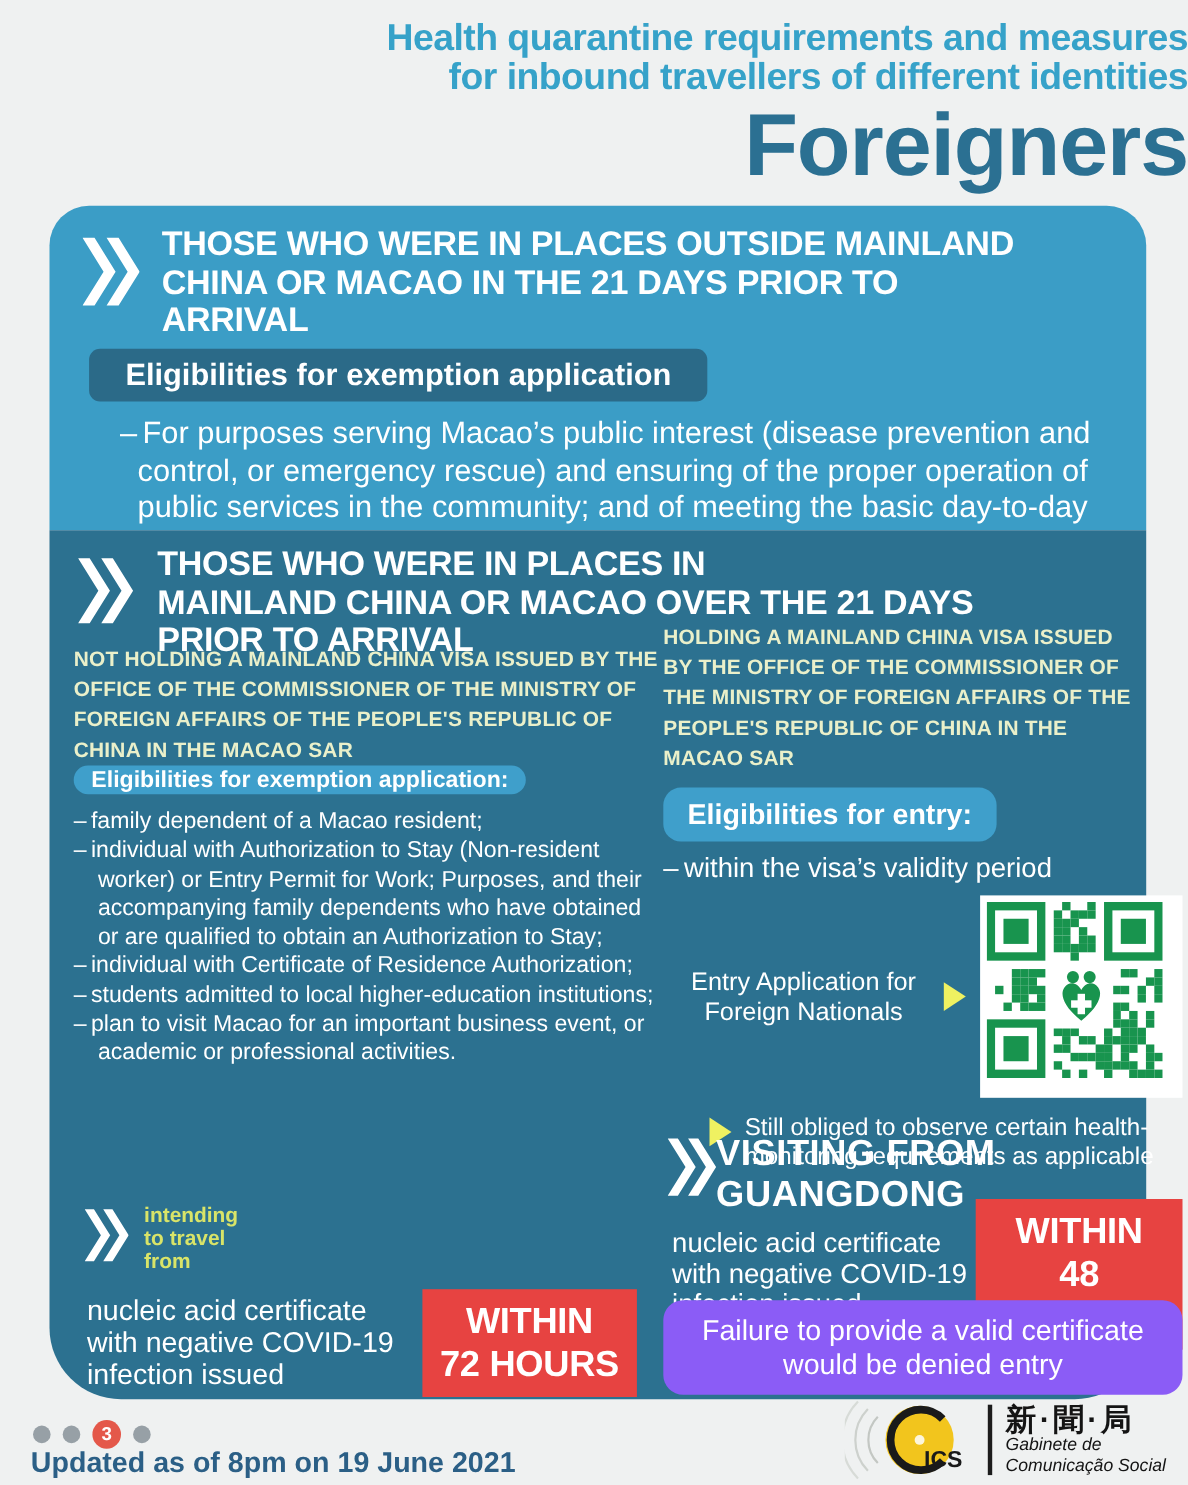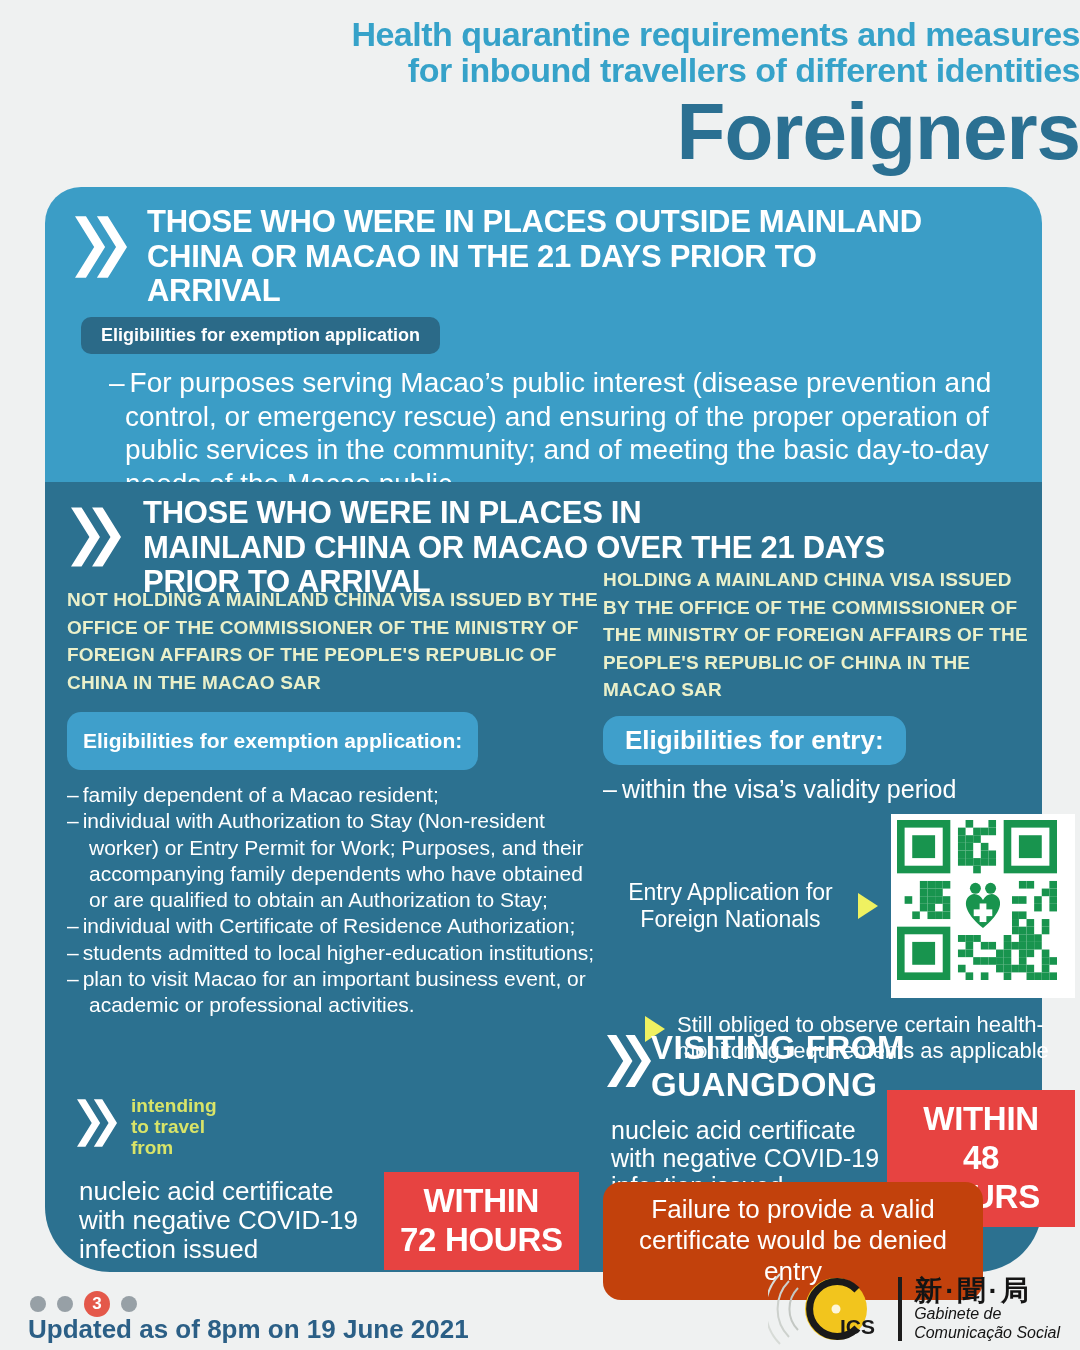--- a/index.html
+++ b/index.html
@@ -19,35 +19,35 @@
   
   .chev{flex:0 0 auto;}
   .pillbase{display:inline-block;color:#fff;font-weight:bold;}
   .dashed::before{content:"\2013";margin-right:5px;}
 
   
   .panel1{position:absolute;left:45px;top:187px;width:997px;height:295px;
           background:#3b9dc6;border-radius:36px 36px 0 0;}
   .p1-row{display:flex;gap:20px;padding:18px 20px 0 30px;align-items:flex-start;}
   .p1-heading{color:#fff;font-weight:bold;font-size:31px;line-height:1.12;letter-spacing:-0.3px;}
-  .pill1{margin:8px 0 0 36px;background:#2b6a88;font-size:18px;padding:8px 20px;border-radius:10px;}
+  .pill1{margin:8px 0 0 36px;background:#2b6a88;font-size:28px;padding:8px 33px;border-radius:10px;}
   .p1-para{margin:12px 26px 0 80px;color:#fff;font-size:28px;line-height:1.2;
            text-indent:-16px;}
 
   
   .panel2{position:absolute;left:45px;top:482px;width:997px;height:790px;
           background:#2c7190;border-radius:0 0 65px 65px;}
   .p2-row{display:flex;gap:22px;padding:14px 0 0 26px;align-items:flex-start;}
   .p2-heading{color:#fff;font-weight:bold;font-size:31px;line-height:1.12;letter-spacing:-0.3px;}
 
   .subhead{color:#eaf0ca;font-weight:bold;font-size:19px;line-height:1.45;letter-spacing:0.2px;}
 
   .col-left{position:absolute;left:22px;top:104px;width:536px;}
   .pill2{background:#3f9fcb;border-radius:14px;}
-  .pill2.lft{margin-top:16px;font-size:21px;padding:17px 16px;}
+  .pill2.lft{font-size:21px;padding:1px 16px;}
   .list{margin:12px 0 0 0;padding:0;color:#fff;font-size:21px;line-height:1.25;list-style:none;}
   .list li{padding-left:22px;text-indent:-22px;}
   .list li::before{content:"\2013";margin-right:4px;}
 
   .travel-row{position:absolute;left:32px;top:612px;display:flex;gap:14px;align-items:flex-start;}
   .travel-prefix{width:102px;color:#d9e468;font-weight:bold;font-size:19px;line-height:1.1;padding-top:2px;}
   .travel-place{width:345px;color:#fff;font-weight:bold;font-size:30px;line-height:1.12;letter-spacing:-0.3px;}
 
   .req-row{display:flex;align-items:center;}
   .req-left{position:absolute;left:34px;top:690px;width:525px;}
@@ -71,22 +71,22 @@
 
   .note-row{margin-top:14px;display:flex;gap:12px;padding-left:42px;align-items:flex-start;}
   .note-row .tri{margin-top:4px;}
   .note-text{width:392px;color:#fff;font-size:22px;line-height:1.18;}
 
   .visiting-row{position:absolute;left:562px;top:548px;display:flex;align-items:flex-start;}
   .visiting-heading{color:#fff;font-weight:bold;font-size:33px;line-height:1.12;letter-spacing:0.5px;}
 
   .req-right{position:absolute;left:566px;top:608px;width:464px;}
 
-  .warning{position:absolute;left:558px;top:700px;width:380px;box-sizing:border-box;
-           background:#c2410c;border-radius:18px;padding:12px 10px;
+  .warning{position:absolute;left:558px;top:700px;width:472px;box-sizing:border-box;
+           background:#8b5cf6;border-radius:18px;padding:12px 10px;
            color:#fff;text-align:center;font-size:26px;line-height:1.2;}
 
   
   .dots{position:absolute;left:30px;top:1291px;display:flex;align-items:center;gap:11px;}
   .dot{width:16px;height:16px;border-radius:50%;background:#97a0a6;}
   .dot.cur{width:26px;height:26px;background:#e4584a;color:#fff;font-weight:bold;font-size:17px;
            display:flex;align-items:center;justify-content:center;}
   .updated{position:absolute;left:28px;top:1314px;color:#2b5f86;font-weight:bold;font-size:26px;}
 
   .logo{position:absolute;right:20px;top:1270px;display:flex;align-items:center;gap:12px;}

